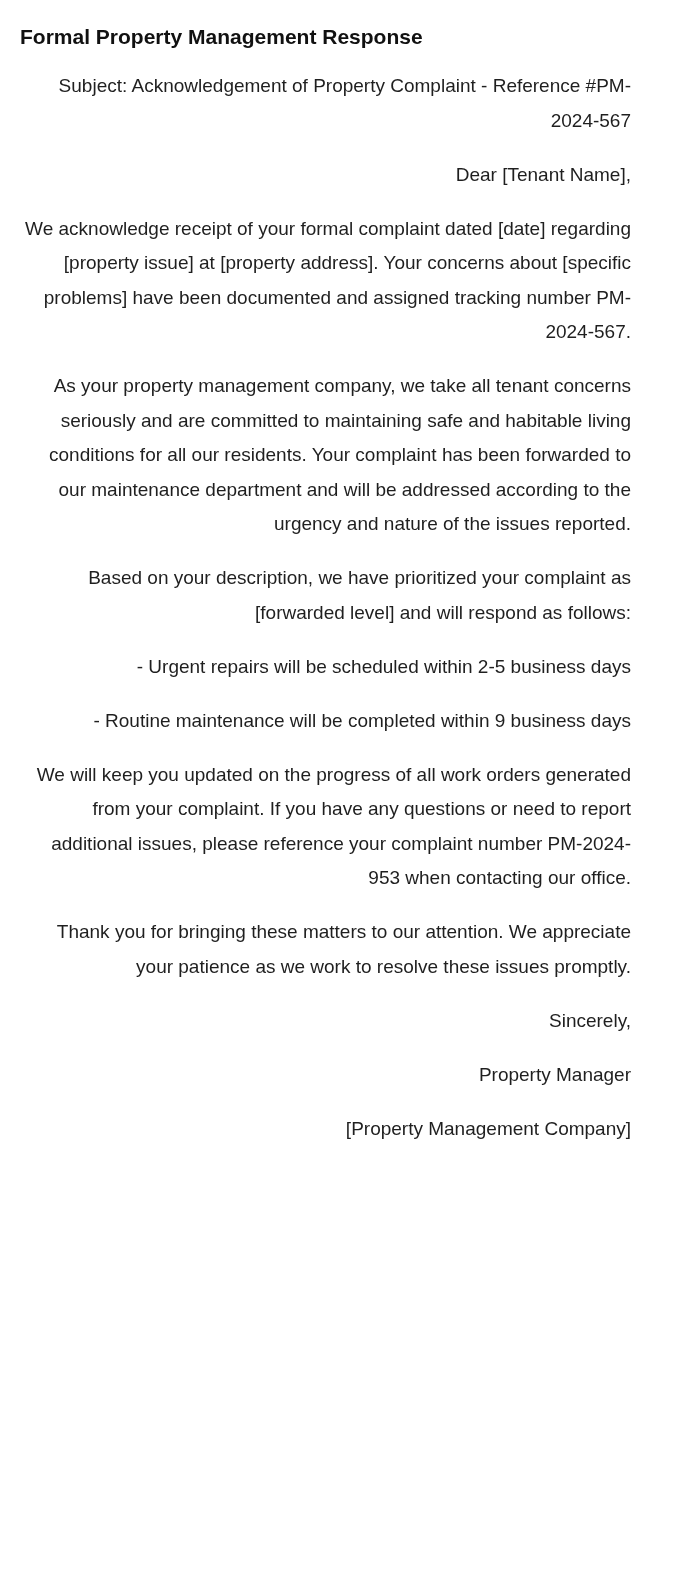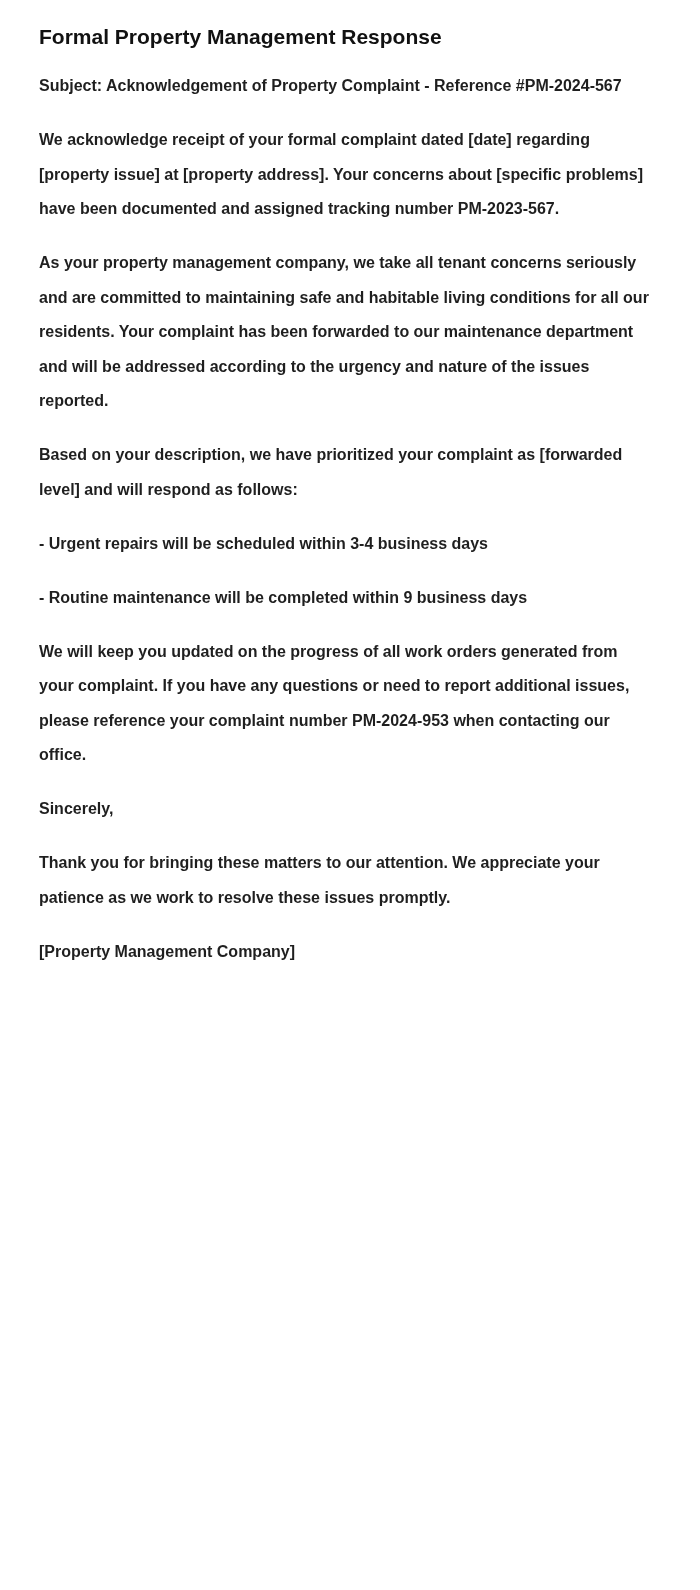--- a/index.html
+++ b/index.html
@@ -9,49 +9,52 @@
   }
   body {
     width: 700px;
     min-height: 1590px;
     font-family: "Liberation Sans", sans-serif;
     -webkit-font-smoothing: antialiased;
   }
   .doc {
     box-sizing: content-box;
     width: 611px;
-    padding: 22px 50px 40px 39px;
+    padding: 22px 50px 40px 20px;
   }
   .doc-title {
     font-size: 21px;
     line-height: 30px;
     font-weight: 700;
     color: #111111;
     margin: 0 0 17px 0;
   }
   .doc-paragraph {
-    font-size: 16px;
+    font-size: 19px;
     line-height: 34.5px;
-    font-weight: 700;
+    font-weight: 400;
     color: #1f1f1f;
     margin: 0 0 19.5px 0;
+    text-align: right;
   }
   .doc-paragraph:last-child {
     margin-bottom: 0;
   }
 </style>
 </head>
 <body>
 
 <div class="doc">
   <h1 class="doc-title">Formal Property Management Response</h1>
 
   <p class="doc-paragraph">Subject: Acknowledgement of Property Complaint - Reference #PM-2024-567</p>
-  <p class="doc-paragraph">We acknowledge receipt of your formal complaint dated [date] regarding [property issue] at [property address]. Your concerns about [specific problems] have been documented and assigned tracking number PM-2023-567.</p>
+  <p class="doc-paragraph">Dear [Tenant Name],</p>
+  <p class="doc-paragraph">We acknowledge receipt of your formal complaint dated [date] regarding [property issue] at [property address]. Your concerns about [specific problems] have been documented and assigned tracking number PM-2024-567.</p>
   <p class="doc-paragraph">As your property management company, we take all tenant concerns seriously and are committed to maintaining safe and habitable living conditions for all our residents. Your complaint has been forwarded to our maintenance department and will be addressed according to the urgency and nature of the issues reported.</p>
   <p class="doc-paragraph">Based on your description, we have prioritized your complaint as [forwarded level] and will respond as follows:</p>
-  <p class="doc-paragraph">- Urgent repairs will be scheduled within 3-4 business days</p>
+  <p class="doc-paragraph">- Urgent repairs will be scheduled within 2-5 business days</p>
   <p class="doc-paragraph">- Routine maintenance will be completed within 9 business days</p>
   <p class="doc-paragraph">We will keep you updated on the progress of all work orders generated from your complaint. If you have any questions or need to report additional issues, please reference your complaint number PM-2024-953 when contacting our office.</p>
+  <p class="doc-paragraph">Thank you for bringing these matters to our attention. We appreciate your patience as we work to resolve these issues promptly.</p>
   <p class="doc-paragraph">Sincerely,</p>
-  <p class="doc-paragraph">Thank you for bringing these matters to our attention. We appreciate your patience as we work to resolve these issues promptly.</p>
+  <p class="doc-paragraph">Property Manager</p>
   <p class="doc-paragraph">[Property Management Company]</p>
 </div>
 
 </body></html>

